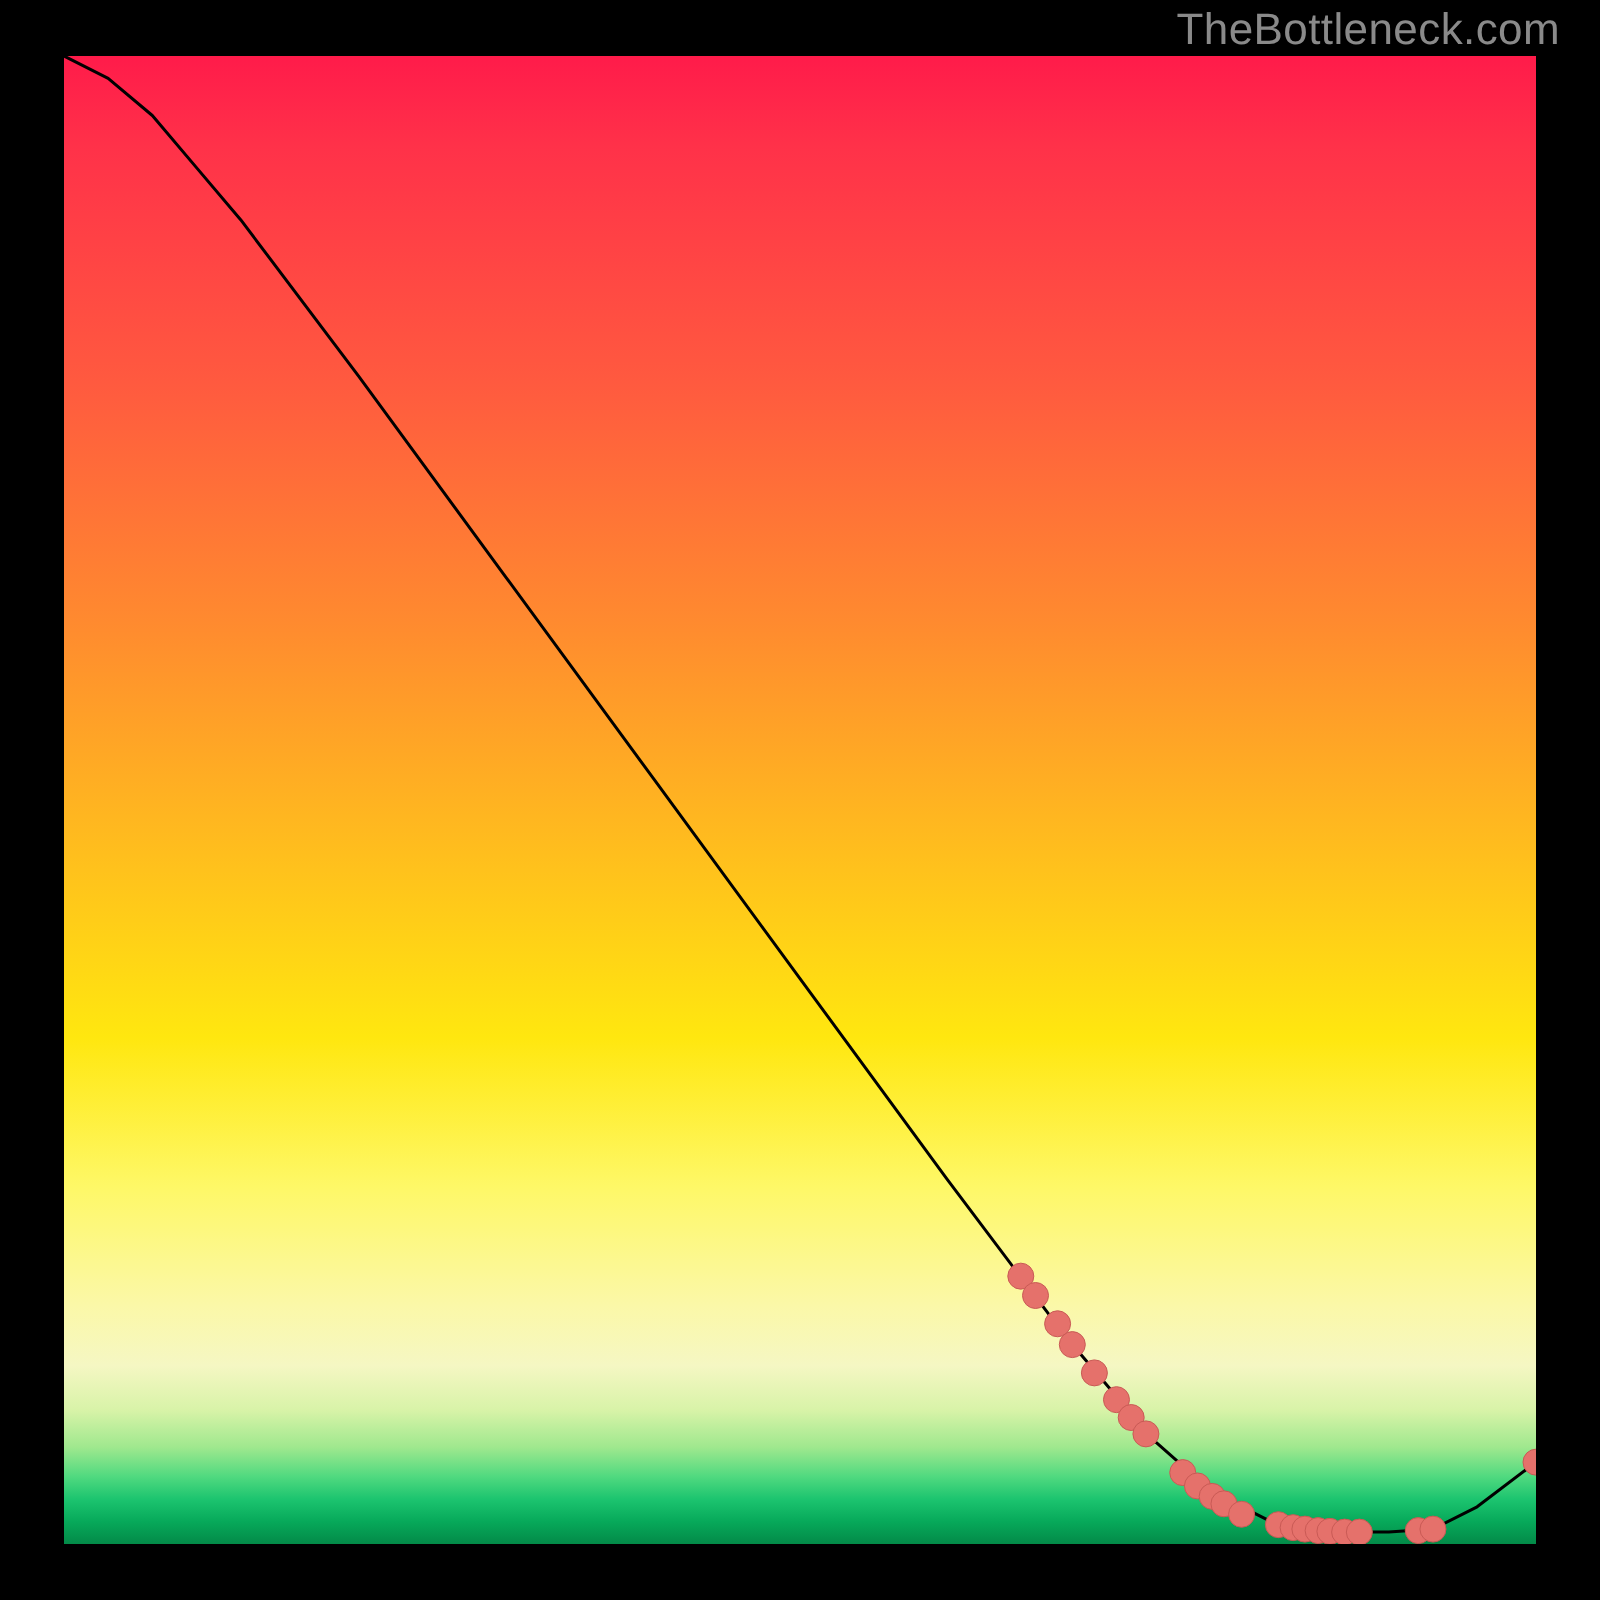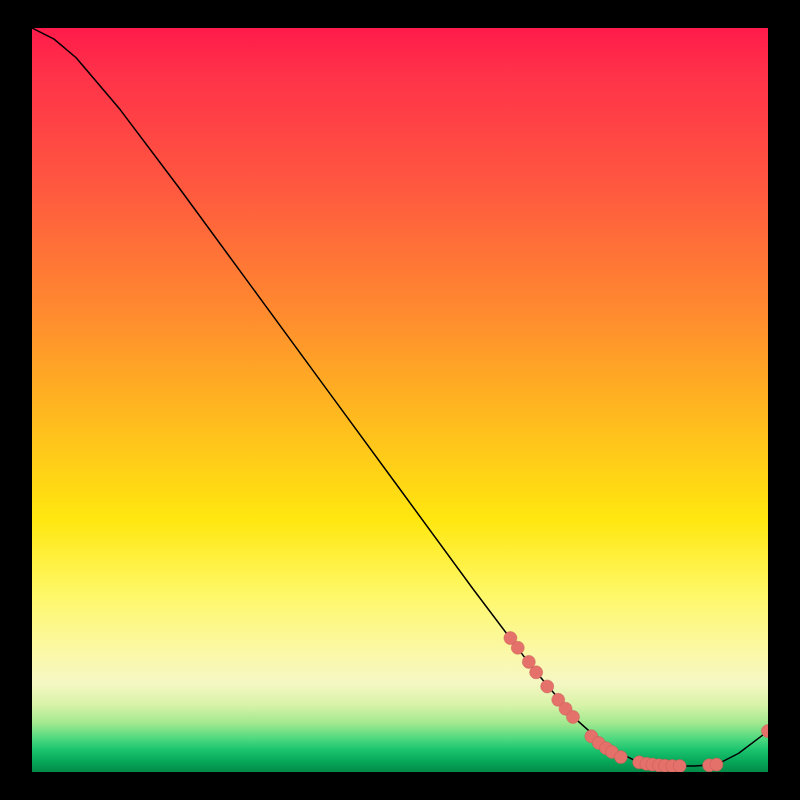--- a/index.html
+++ b/index.html
@@ -61,20 +61,21 @@
     position: absolute;
     inset: 0;
     width: 100%;
     height: 100%;
   }
 </style>
 </head>
 <body>
 
 <div class="wrap">
+  <div class="watermark">TheBottleneck.com</div>
 
   <div class="plot-area">
     <div class="gradient"></div>
     <svg class="overlay" viewBox="0 0 736 744" preserveAspectRatio="none">
       <path id="curve-path" fill="none" stroke-width="1.5" stroke-linecap="round" stroke-linejoin="round" d="M0.00 0.00 L22.08 11.16 L44.16 29.76 L66.24 55.80 L88.32 81.84 L147.20 159.96 L220.80 260.40 L294.40 360.84 L368.00 461.28 L441.60 561.72 L500.48 639.84 L544.64 691.92 L574.08 717.96 L603.52 732.84 L632.96 738.05 L662.40 738.05 L684.48 736.56 L706.56 725.40 L736.00 703.08" stroke="#000000"></path>
       <g id="markers">
           <circle cx="478.40" cy="610.08" r="6.5" fill="#e5716b" stroke="#c95a55" stroke-width="0.5"></circle>
           <circle cx="485.76" cy="619.75" r="6.5" fill="#e5716b" stroke="#c95a55" stroke-width="0.5"></circle>
           <circle cx="496.80" cy="633.89" r="6.5" fill="#e5716b" stroke="#c95a55" stroke-width="0.5"></circle>
           <circle cx="504.16" cy="644.30" r="6.5" fill="#e5716b" stroke="#c95a55" stroke-width="0.5"></circle>

